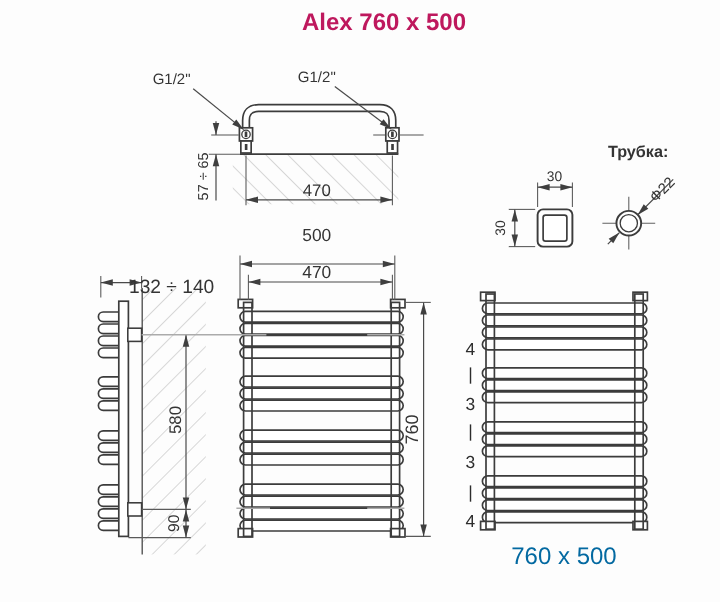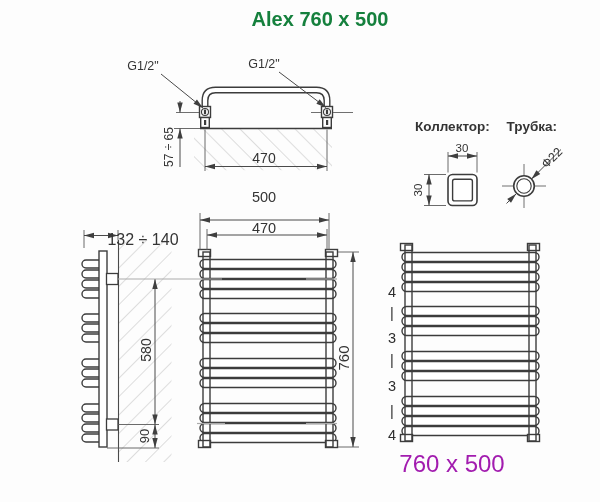--- a/index.html
+++ b/index.html
@@ -7,38 +7,38 @@
     position:relative;width:600px;height:502px;background:#fdfdfd;
     font-family:"Liberation Sans",sans-serif;color:#303030;overflow:hidden;
   }
   .stage svg{position:absolute;left:0;top:0;}
   .lbl{position:absolute;text-align:center;white-space:nowrap;color:#343434;line-height:18px;}
   .b{font-weight:bold;}
   .rot90{transform:rotate(-90deg);transform-origin:center center;}
   .rot45{transform:rotate(-45deg);transform-origin:center center;}
 
   
-  .t-title{left:170px;top:10px;width:300px;font-size:20px;font-weight:bold;color:#15803d;}
+  .t-title{left:170px;top:10px;width:300px;font-size:20px;font-weight:bold;color:#be185d;}
   .t-g12l{left:120px;top:57px;width:46px;font-size:12.5px;}
   .t-g12r{left:240px;top:55px;width:48px;font-size:12.5px;}
   .t-5765{left:134px;top:138px;width:70px;font-size:12px;}
   .t-470top{left:234px;top:149px;width:60px;font-size:14px;}
   .t-kollektor{left:415px;top:118px;width:70px;text-align:left;font-size:13.5px;}
   .t-trubka{left:497px;top:118px;width:60px;text-align:right;font-size:13.5px;}
   .t-30top{left:442px;top:139px;width:40px;font-size:11.5px;}
   .t-30left{left:400px;top:181px;width:36px;font-size:11.5px;}
   .t-f22{left:530px;top:149px;width:44px;font-size:12.5px;}
   .t-132140{left:106px;top:231px;width:74px;font-size:16px;}
   .t-580{left:116px;top:341px;width:60px;font-size:14px;}
   .t-90{left:127px;top:427px;width:36px;font-size:13px;}
   .t-500{left:234px;top:188px;width:60px;font-size:14.5px;}
   .t-470f{left:234px;top:219px;width:60px;font-size:14.5px;}
   .t-760{left:314px;top:349px;width:60px;font-size:15px;}
   .t-grp{left:382px;width:20px;font-size:14.5px;color:#2d2d2d;}
-  .t-footer{left:382px;top:455px;width:140px;font-size:24px;color:#a21caf;}
+  .t-footer{left:400px;top:455px;width:140px;font-size:20px;color:#0369a1;}
 
   
   .oln{stroke:#3c3c3c;stroke-width:1.4;fill:#ffffff;}
   .olnN{stroke:#3c3c3c;stroke-width:1.4;fill:none;}
   .dim{stroke:#4a4a4a;stroke-width:1;fill:none;}
   .ext{stroke:#5a5a5a;stroke-width:0.9;fill:none;}
   .axis{stroke:#606060;stroke-width:0.9;fill:none;}
   .gray{stroke:#ababab;stroke-width:1.2;fill:none;}
   .slot{fill:#3c3c3c;stroke:none;}
   #side-loops rect,#front-tubes rect,#right-tubes rect{fill:#ffffff;stroke:#3c3c3c;stroke-width:1.4;}
@@ -246,21 +246,20 @@
       </g>
 </svg>
 
 <div class="lbl t-title">Alex 760 x 500</div>
 
 <div class="lbl t-g12l">G1/2"</div>
 <div class="lbl t-g12r">G1/2"</div>
 <div class="lbl t-5765 rot90">57 ÷ 65</div>
 <div class="lbl t-470top">470</div>
 
-<div class="lbl b t-kollektor">Коллектор:</div>
 <div class="lbl b t-trubka">Трубка:</div>
 <div class="lbl t-30top">30</div>
 <div class="lbl t-30left rot90">30</div>
 <div class="lbl t-f22 rot45">Ф22</div>
 
 <div class="lbl t-132140">132 ÷ 140</div>
 <div class="lbl t-580 rot90">580</div>
 <div class="lbl t-90 rot90">90</div>
 
 <div class="lbl t-500">500</div>

